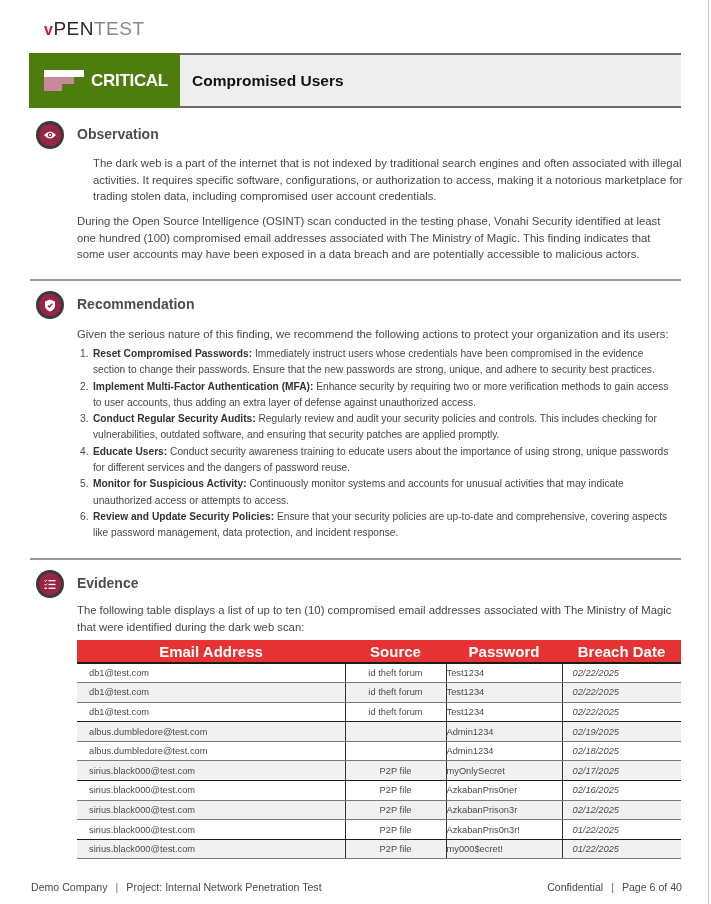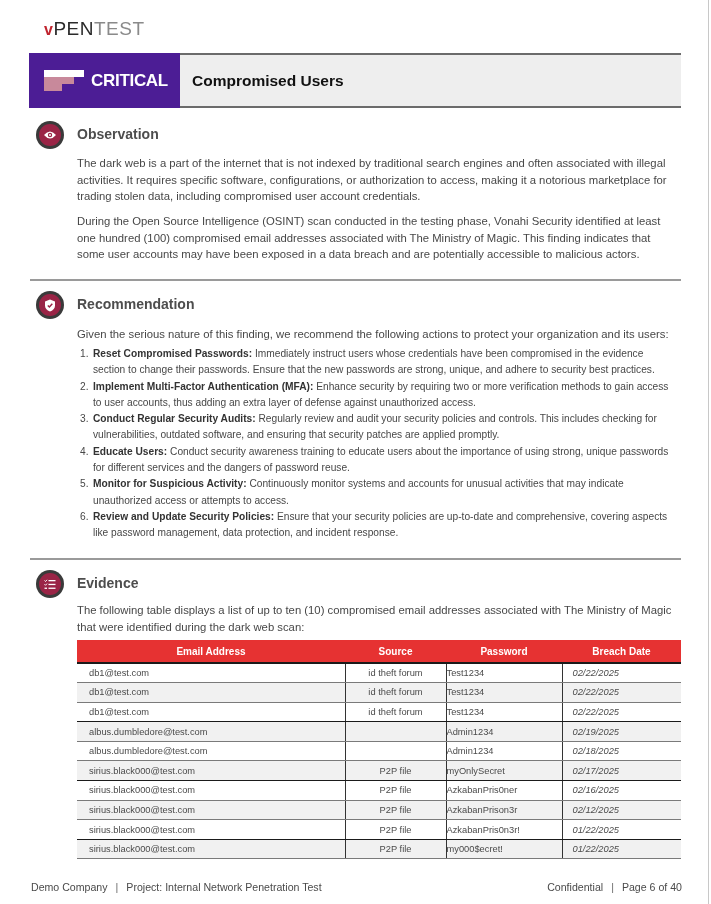--- a/index.html
+++ b/index.html
@@ -6,41 +6,41 @@
     html, body { width: 711px; height: 904px; background: #ffffff; overflow: hidden; }
     body { font-family: "Liberation Sans", sans-serif; color: #4a4a4a; position: relative; }
     .page-edge { position: absolute; top: 0; right: 2px; width: 1px; height: 904px; background: #c8c8c8; }
 
     .logo { position: absolute; left: 44px; top: 19px; font-size: 19px; letter-spacing: 0.5px; line-height: 19px; }
     .logo .v { color: #c0252f; font-weight: bold; font-size: 16px; }
     .logo .pen { color: #2b2b2b; font-weight: normal; }
     .logo .test { color: #8a8a8a; font-weight: normal; }
 
     .title-bar { position: absolute; left: 29px; top: 53px; width: 652px; height: 55px; border-top: 2px solid #6b6b6b; border-bottom: 2px solid #6b6b6b; background: #eeeeee; display: flex; }
-    .severity { width: 151px; background: #4c1d95; display: flex; align-items: center; padding-left: 15px; position: relative; top: -2px; height: 55px; }
+    .severity { width: 151px; background: #4d7c0f; display: flex; align-items: center; padding-left: 15px; position: relative; top: -2px; height: 55px; }
     .sev-icon { width: 40px; height: 22px; position: relative; margin-right: 7px; }
     .sev-icon .b1 { position: absolute; left: 0; top: 0; width: 40px; height: 7px; background: #ffffff; }
     .sev-icon .b2 { position: absolute; left: 0; top: 7px; width: 30px; height: 7px; background: #c8899b; }
     .sev-icon .b3 { position: absolute; left: 0; top: 14px; width: 18px; height: 7px; background: #c8899b; }
     .sev-label { color: #ffffff; font-weight: bold; font-size: 17px; letter-spacing: -0.3px; }
     .finding-title { display: flex; align-items: center; padding-left: 12px; font-weight: bold; font-size: 15.5px; color: #111111; }
     .sec-icon { position: absolute; left: 36px; width: 28px; height: 28px; border-radius: 50%; background: #3a3a3a; display: flex; align-items: center; justify-content: center; }
     .sec-icon .inner { width: 22px; height: 22px; border-radius: 50%; background: #9a2446; display: flex; align-items: center; justify-content: center; }
     .sec-title { position: absolute; left: 77px; font-size: 14px; font-weight: bold; color: #4d4d4d; }
     .para { position: absolute; left: 77px; width: 600px; font-size: 11.3px; line-height: 16.5px; color: #474747; }
 
     .divider { position: absolute; left: 30px; width: 651px; height: 2px; background: #9a9a9a; }
 
     ol.recs { position: absolute; left: 77px; width: 600px; font-size: 10.2px; line-height: 16.3px; color: #474747; list-style: none; }
     ol.recs li { position: relative; padding-left: 16px; }
     ol.recs li .num { position: absolute; left: 3px; }
     ol.recs li b { color: #333333; }
 
     table.evidence { position: absolute; left: 77px; top: 640px; width: 604px; border-collapse: collapse; font-size: 9.3px; color: #4a4a4a; }
-    table.evidence th { background: #e63232; color: #ffffff; font-weight: bold; height: 23px; text-align: center; font-size: 10px; border-bottom: 2px solid #1a1a1a; }
+    table.evidence th { background: #e63232; color: #ffffff; font-weight: bold; height: 23px; text-align: center; font-size: 15px; border-bottom: 2px solid #1a1a1a; }
     table.evidence td { height: 19.6px; border-bottom: 1px solid #7a7a7a; }
     table.evidence tr.alt td { background: #f1f1f1; }
     table.evidence tr.strong td { border-bottom: 1.5px solid #1a1a1a; }
     table.evidence td.c-email { padding-left: 12px; text-align: left; width: 268px; border-right: 1px solid #333; }
     table.evidence td.c-src { text-align: center; width: 101px; border-right: 1px solid #333; }
     table.evidence td.c-pw { text-align: left; width: 116px; border-right: 1px solid #333; }
     table.evidence td.c-date { padding-left: 10px; text-align: left; font-style: italic; }
 
     .footer { position: absolute; top: 881px; left: 31px; width: 651px; font-size: 10.6px; color: #4a4a4a; display: flex; justify-content: space-between; }
     .footer .sep { margin: 0 8px; color: #6a6a6a; }
@@ -67,21 +67,21 @@
 <div class="sec-icon" style="top:121px;">
   <div class="inner">
     <svg width="14" height="10" viewBox="0 0 14 10">
         <path d="M1 5 Q7 -2 13 5 Q7 12 1 5Z" fill="#fff"></path>
         <circle cx="7" cy="5" r="2.2" fill="#9a2446"></circle>
         <circle cx="7" cy="5" r="1" fill="#fff"></circle>
       </svg>
   </div>
 </div>
 <div class="sec-title" style="top:126px;">Observation</div>
-<p class="para" style="top:155px;">The dark web is a part of the internet that is not indexed by traditional search engines and often associated with illegal activities. It requires specific software, configurations, or authorization to access, making it a notorious marketplace for trading stolen data, including compromised user account credentials.</p>
+<p class="para" style="top:155px;margin-left:16px;">The dark web is a part of the internet that is not indexed by traditional search engines and often associated with illegal activities. It requires specific software, configurations, or authorization to access, making it a notorious marketplace for trading stolen data, including compromised user account credentials.</p>
 <p class="para" style="top:213px;">During the Open Source Intelligence (OSINT) scan conducted in the testing phase, Vonahi Security identified at least one hundred (100) compromised email addresses associated with The Ministry of Magic. This finding indicates that some user accounts may have been exposed in a data breach and are potentially accessible to malicious actors.</p>
 
 <div class="divider" style="top:279px;"></div>
 
 <div class="sec-icon" style="top:291px;">
   <div class="inner">
     <svg width="12" height="13" viewBox="0 0 12 13">
         <path d="M6 0.5 L11 2.5 V6.5 Q11 10.5 6 12.5 Q1 10.5 1 6.5 V2.5Z" fill="#fff"></path>
         <path d="M3.8 6.5 L5.4 8 L8.3 4.8" stroke="#9a2446" stroke-width="1.5" fill="none"></path>
       </svg>

